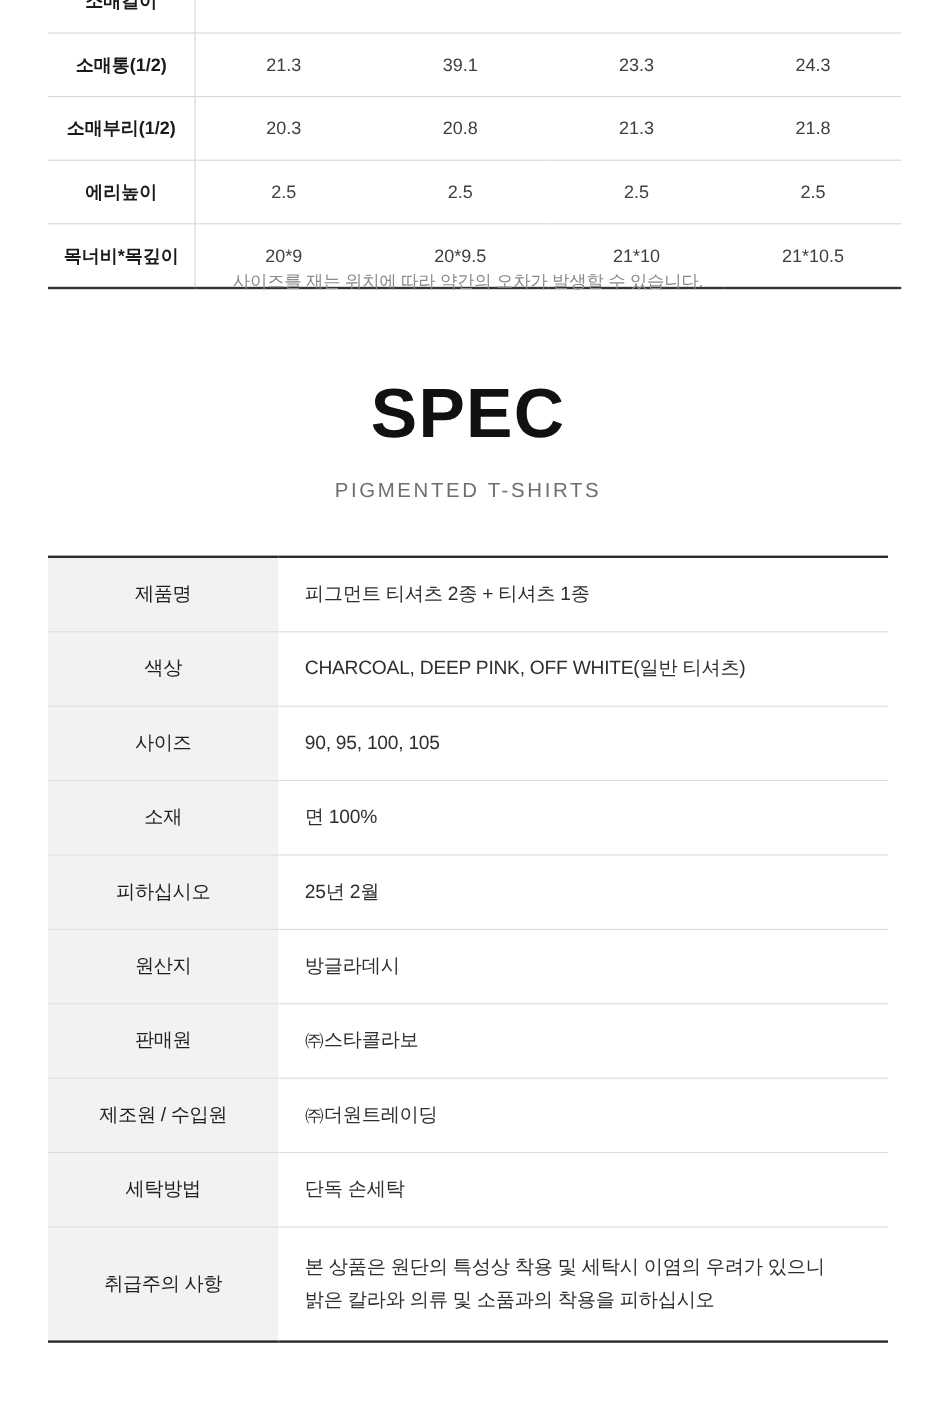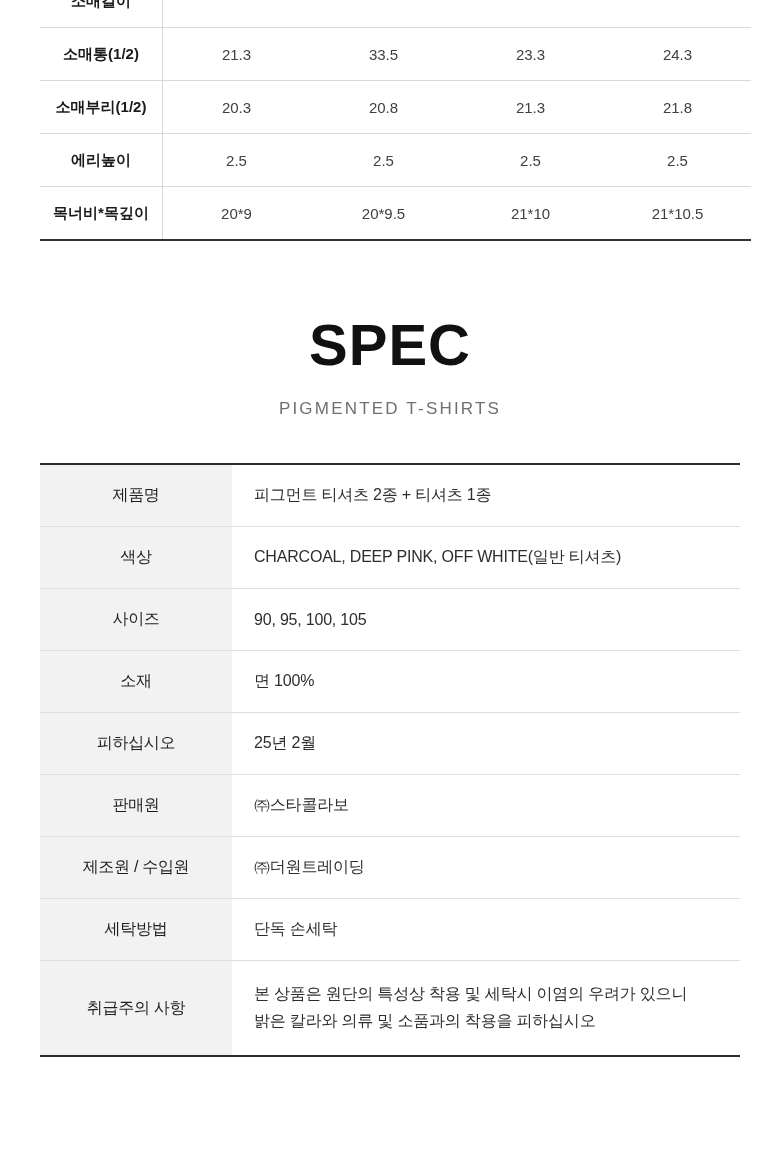--- a/index.html
+++ b/index.html
@@ -151,21 +151,21 @@
         <tr>
           <td class="rowhead">소매길이</td>
           <td class="val"></td>
           <td class="val"></td>
           <td class="val"></td>
           <td class="val"></td>
         </tr>
         <tr>
           <td class="rowhead">소매통(1/2)</td>
           <td class="val">21.3</td>
-          <td class="val">33.5</td>
+          <td class="val">39.1</td>
           <td class="val">23.3</td>
           <td class="val">24.3</td>
         </tr>
         <tr>
           <td class="rowhead">소매부리(1/2)</td>
           <td class="val">20.3</td>
           <td class="val">20.8</td>
           <td class="val">21.3</td>
           <td class="val">21.8</td>
         </tr>
@@ -180,20 +180,21 @@
           <td class="rowhead">목너비*목깊이</td>
           <td class="val">20*9</td>
           <td class="val">20*9.5</td>
           <td class="val">21*10</td>
           <td class="val">21*10.5</td>
         </tr>
       </tbody>
     </table>
   </div>
 
+  <div class="note">사이즈를 재는 위치에 따라 약간의 오차가 발생할 수 있습니다.</div>
 
   <div class="spec-title">SPEC</div>
   <div class="spec-sub">PIGMENTED T-SHIRTS</div>
 
   <div class="spec-table-wrap">
     <table class="spec-table">
       <tbody>
         <tr>
           <td class="spec-key">제품명</td>
           <td class="spec-val">피그먼트 티셔츠 2종 + 티셔츠 1종</td>
@@ -206,20 +207,24 @@
           <td class="spec-key">사이즈</td>
           <td class="spec-val">90, 95, 100, 105</td>
         </tr>
         <tr>
           <td class="spec-key">소재</td>
           <td class="spec-val">면 100%</td>
         </tr>
         <tr>
           <td class="spec-key">피하십시오</td>
           <td class="spec-val">25년 2월</td>
+        </tr>
+        <tr>
+          <td class="spec-key">원산지</td>
+          <td class="spec-val">방글라데시</td>
         </tr>
         <tr>
           <td class="spec-key">판매원</td>
           <td class="spec-val">㈜스타콜라보</td>
         </tr>
         <tr>
           <td class="spec-key">제조원 / 수입원</td>
           <td class="spec-val">㈜더원트레이딩</td>
         </tr>
         <tr>

